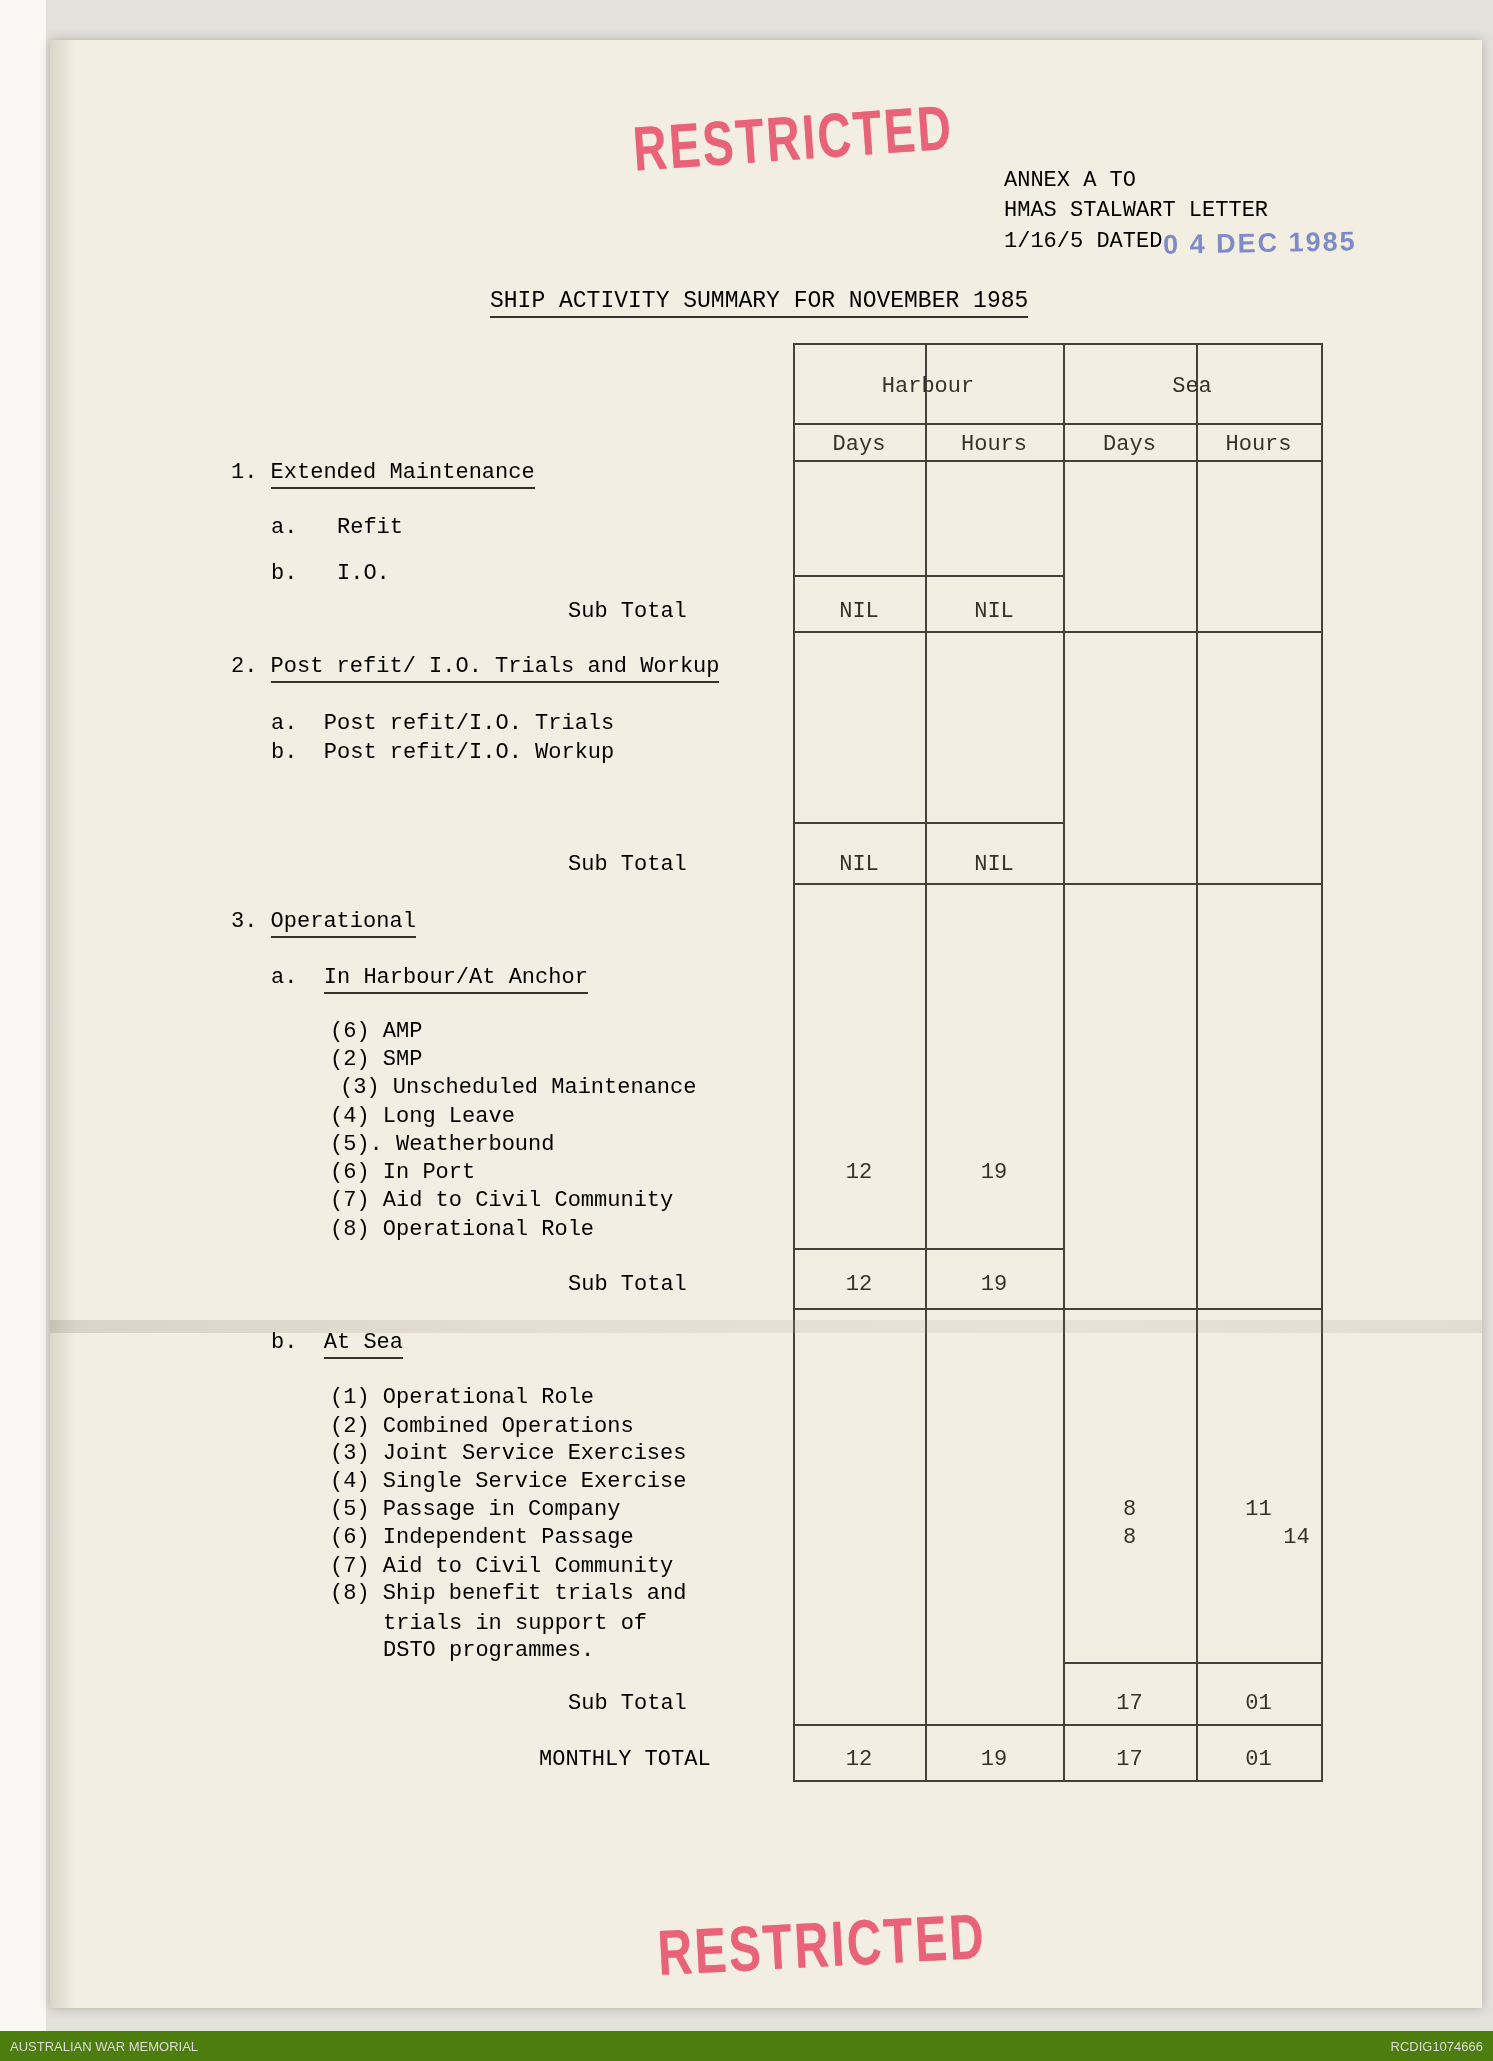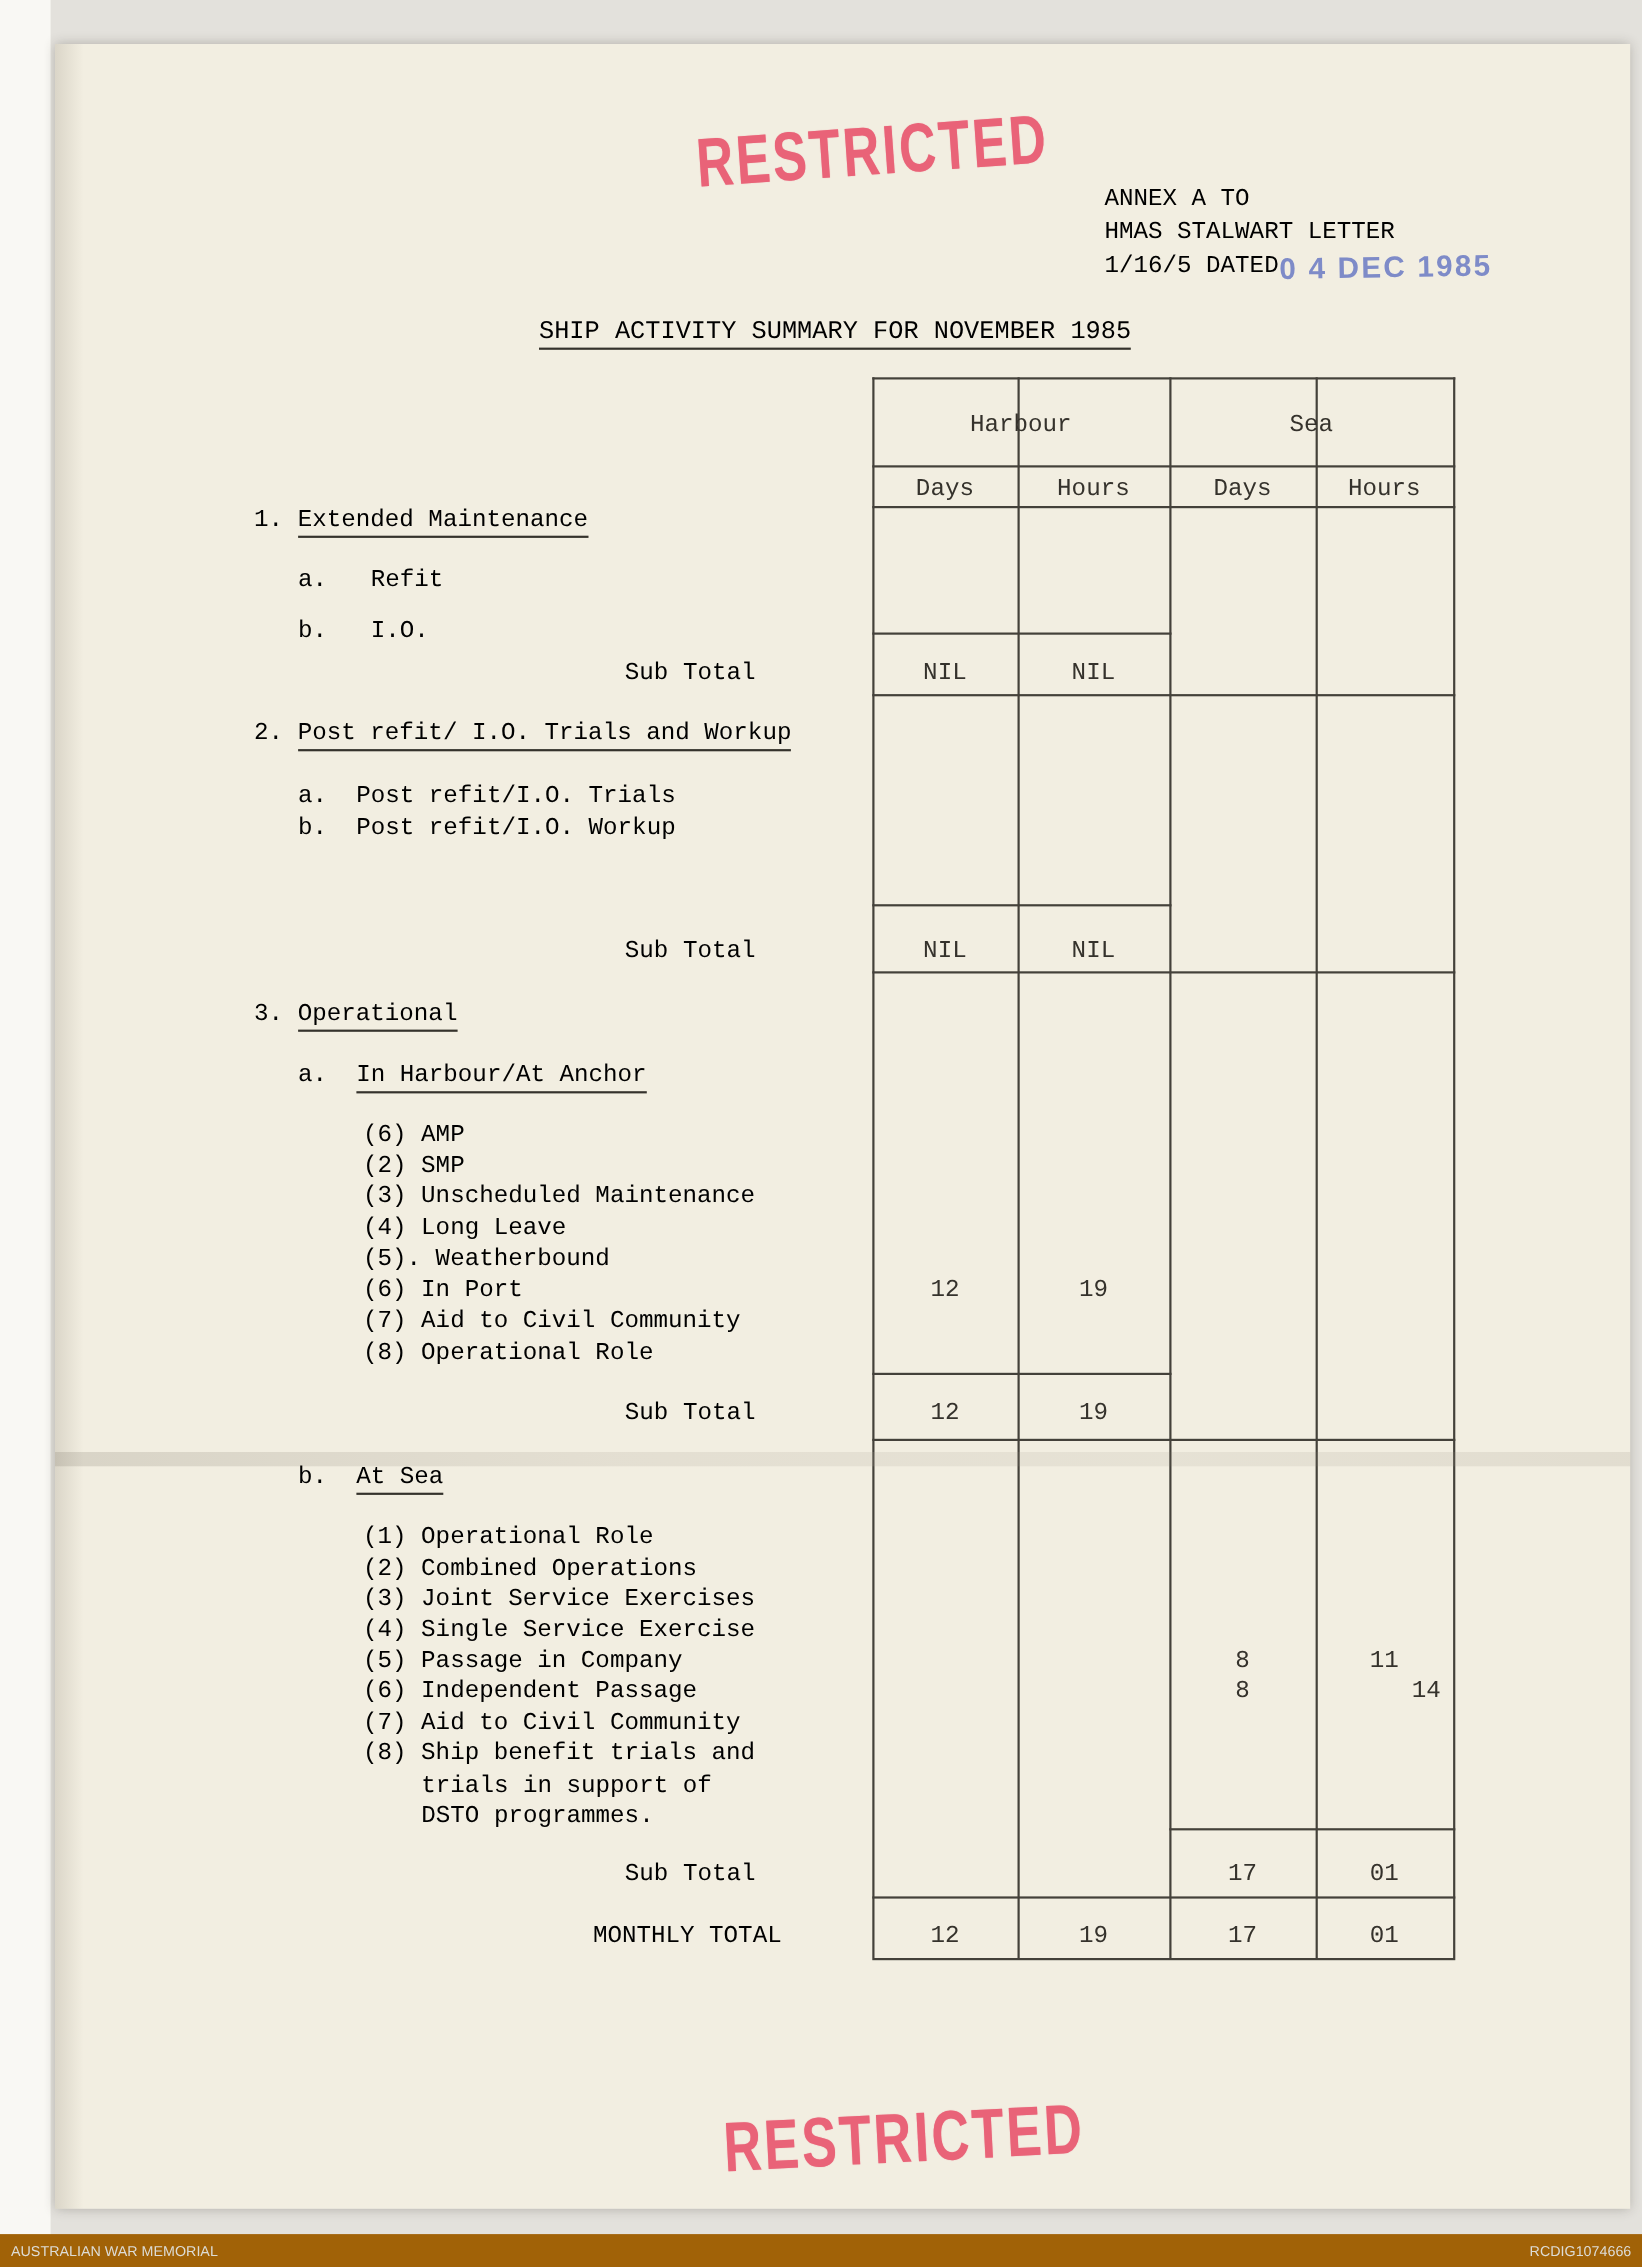--- a/index.html
+++ b/index.html
@@ -37,21 +37,21 @@
   }
   .stamp-top{left:600px;top:106px;width:330px;transform:rotate(-4deg) scale(0.80,1.08);transform-origin:center;}
   .stamp-bottom{left:628px;top:1912px;width:330px;transform:rotate(-3deg) scale(0.82,1.10);transform-origin:center;}
   .stamp-blue{
     position:absolute;left:1163px;top:228px;color:#7583c6;opacity:0.92;
     font-family:"Liberation Sans","DejaVu Sans",sans-serif;font-weight:bold;
     font-size:27px;letter-spacing:2px;white-space:pre;transform:rotate(-1deg);
   }
   .title-line{font-size:23px;}
   .footer-bar{
-    position:absolute;left:0;top:2031px;width:1493px;height:30px;background:#a16207;
+    position:absolute;left:0;top:2031px;width:1493px;height:30px;background:#4d7c0f;
     font-family:"Liberation Sans","DejaVu Sans",sans-serif;font-size:13px;color:#dddcd6;
   }
   .footer-left{position:absolute;left:10px;top:8px;}
   .footer-right{position:absolute;right:10px;top:8px;}
 </style>
 </head>
 <body>
 
 <div class="scan-strip-left"></div>
 <div class="paper"></div>
@@ -104,21 +104,21 @@
 <div class="tw" style="left:271px;top:739px;">b.  Post refit/I.O. Workup</div>
 <div class="tw" style="left:568px;top:851px;">Sub Total</div>
 <div class="cell col-hd" style="top:851px;">NIL</div>
 <div class="cell col-hh" style="top:851px;">NIL</div>
 
 <div class="tw" style="left:231px;top:908px;"><span>3. </span><span class="ul">Operational</span></div>
 
 <div class="tw" style="left:271px;top:964px;"><span>a.  </span><span class="ul">In Harbour/At Anchor</span></div>
 <div class="tw" style="left:330px;top:1018px;">(6) AMP</div>
 <div class="tw" style="left:330px;top:1046px;">(2) SMP</div>
-<div class="tw" style="left:330px;top:1074px;text-align:center;">(3) Unscheduled Maintenance</div>
+<div class="tw" style="left:340px;top:1074px;text-align:center;">(3) Unscheduled Maintenance</div>
 <div class="tw" style="left:330px;top:1103px;">(4) Long Leave</div>
 <div class="tw" style="left:330px;top:1131px;">(5). Weatherbound</div>
 <div class="tw" style="left:330px;top:1159px;">(6) In Port</div>
 <div class="cell col-hd" style="top:1159px;">12</div>
 <div class="cell col-hh" style="top:1159px;">19</div>
 <div class="tw" style="left:330px;top:1187px;">(7) Aid to Civil Community</div>
 <div class="tw" style="left:330px;top:1216px;">(8) Operational Role</div>
 <div class="tw" style="left:568px;top:1271px;">Sub Total</div>
 <div class="cell col-hd" style="top:1271px;">12</div>
 <div class="cell col-hh" style="top:1271px;">19</div>

